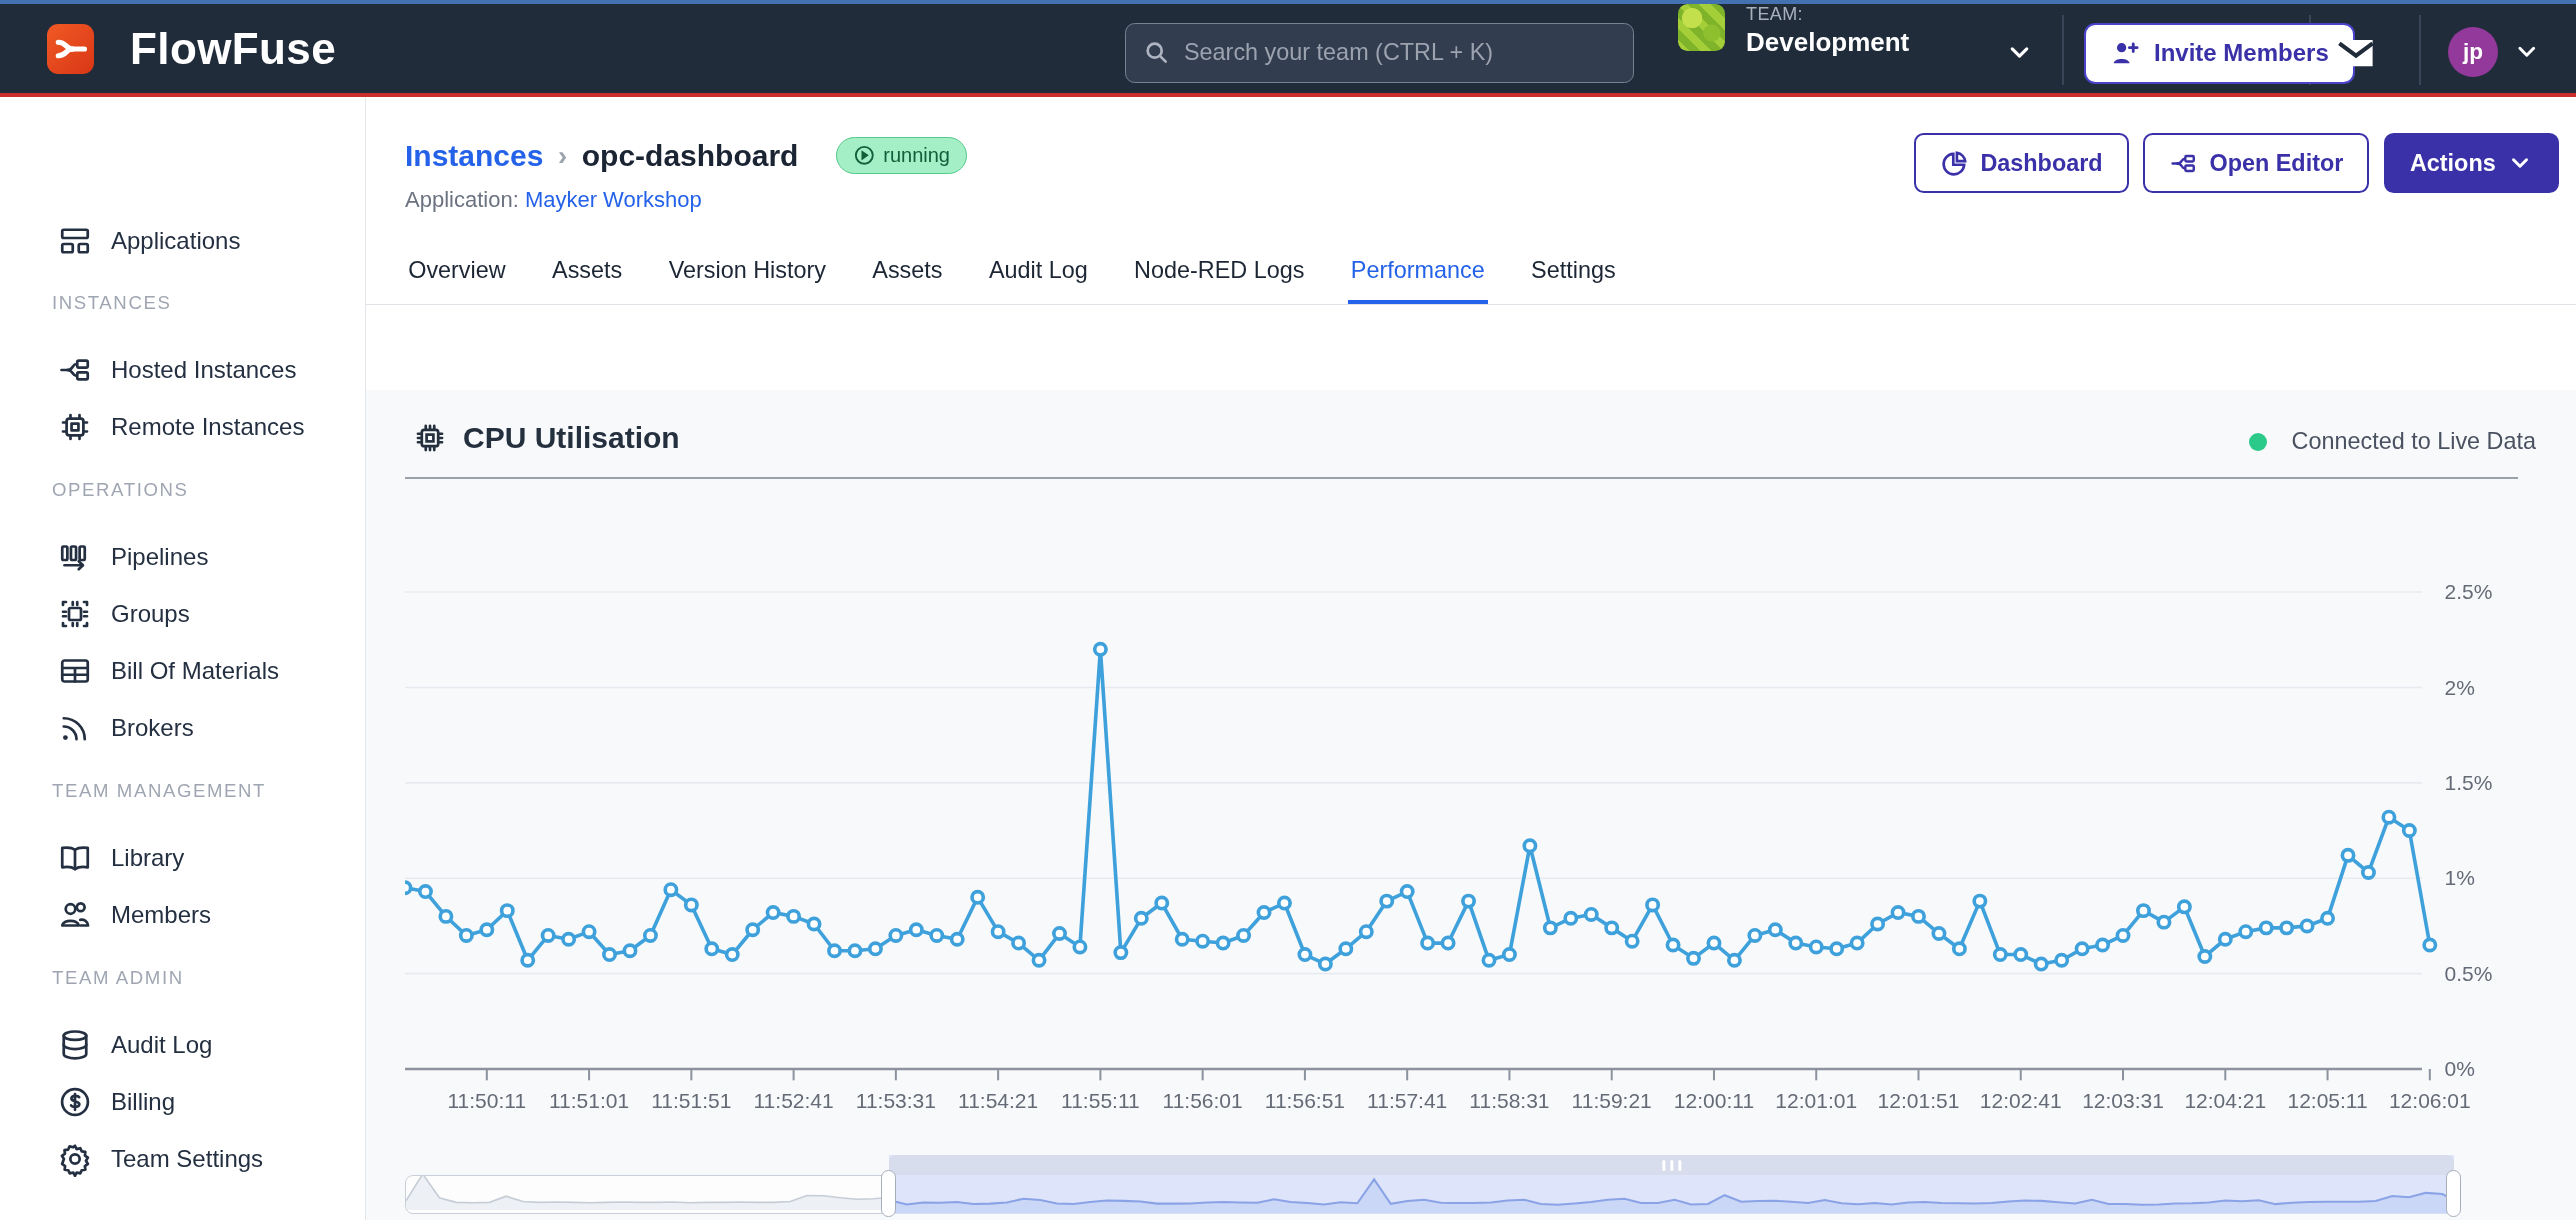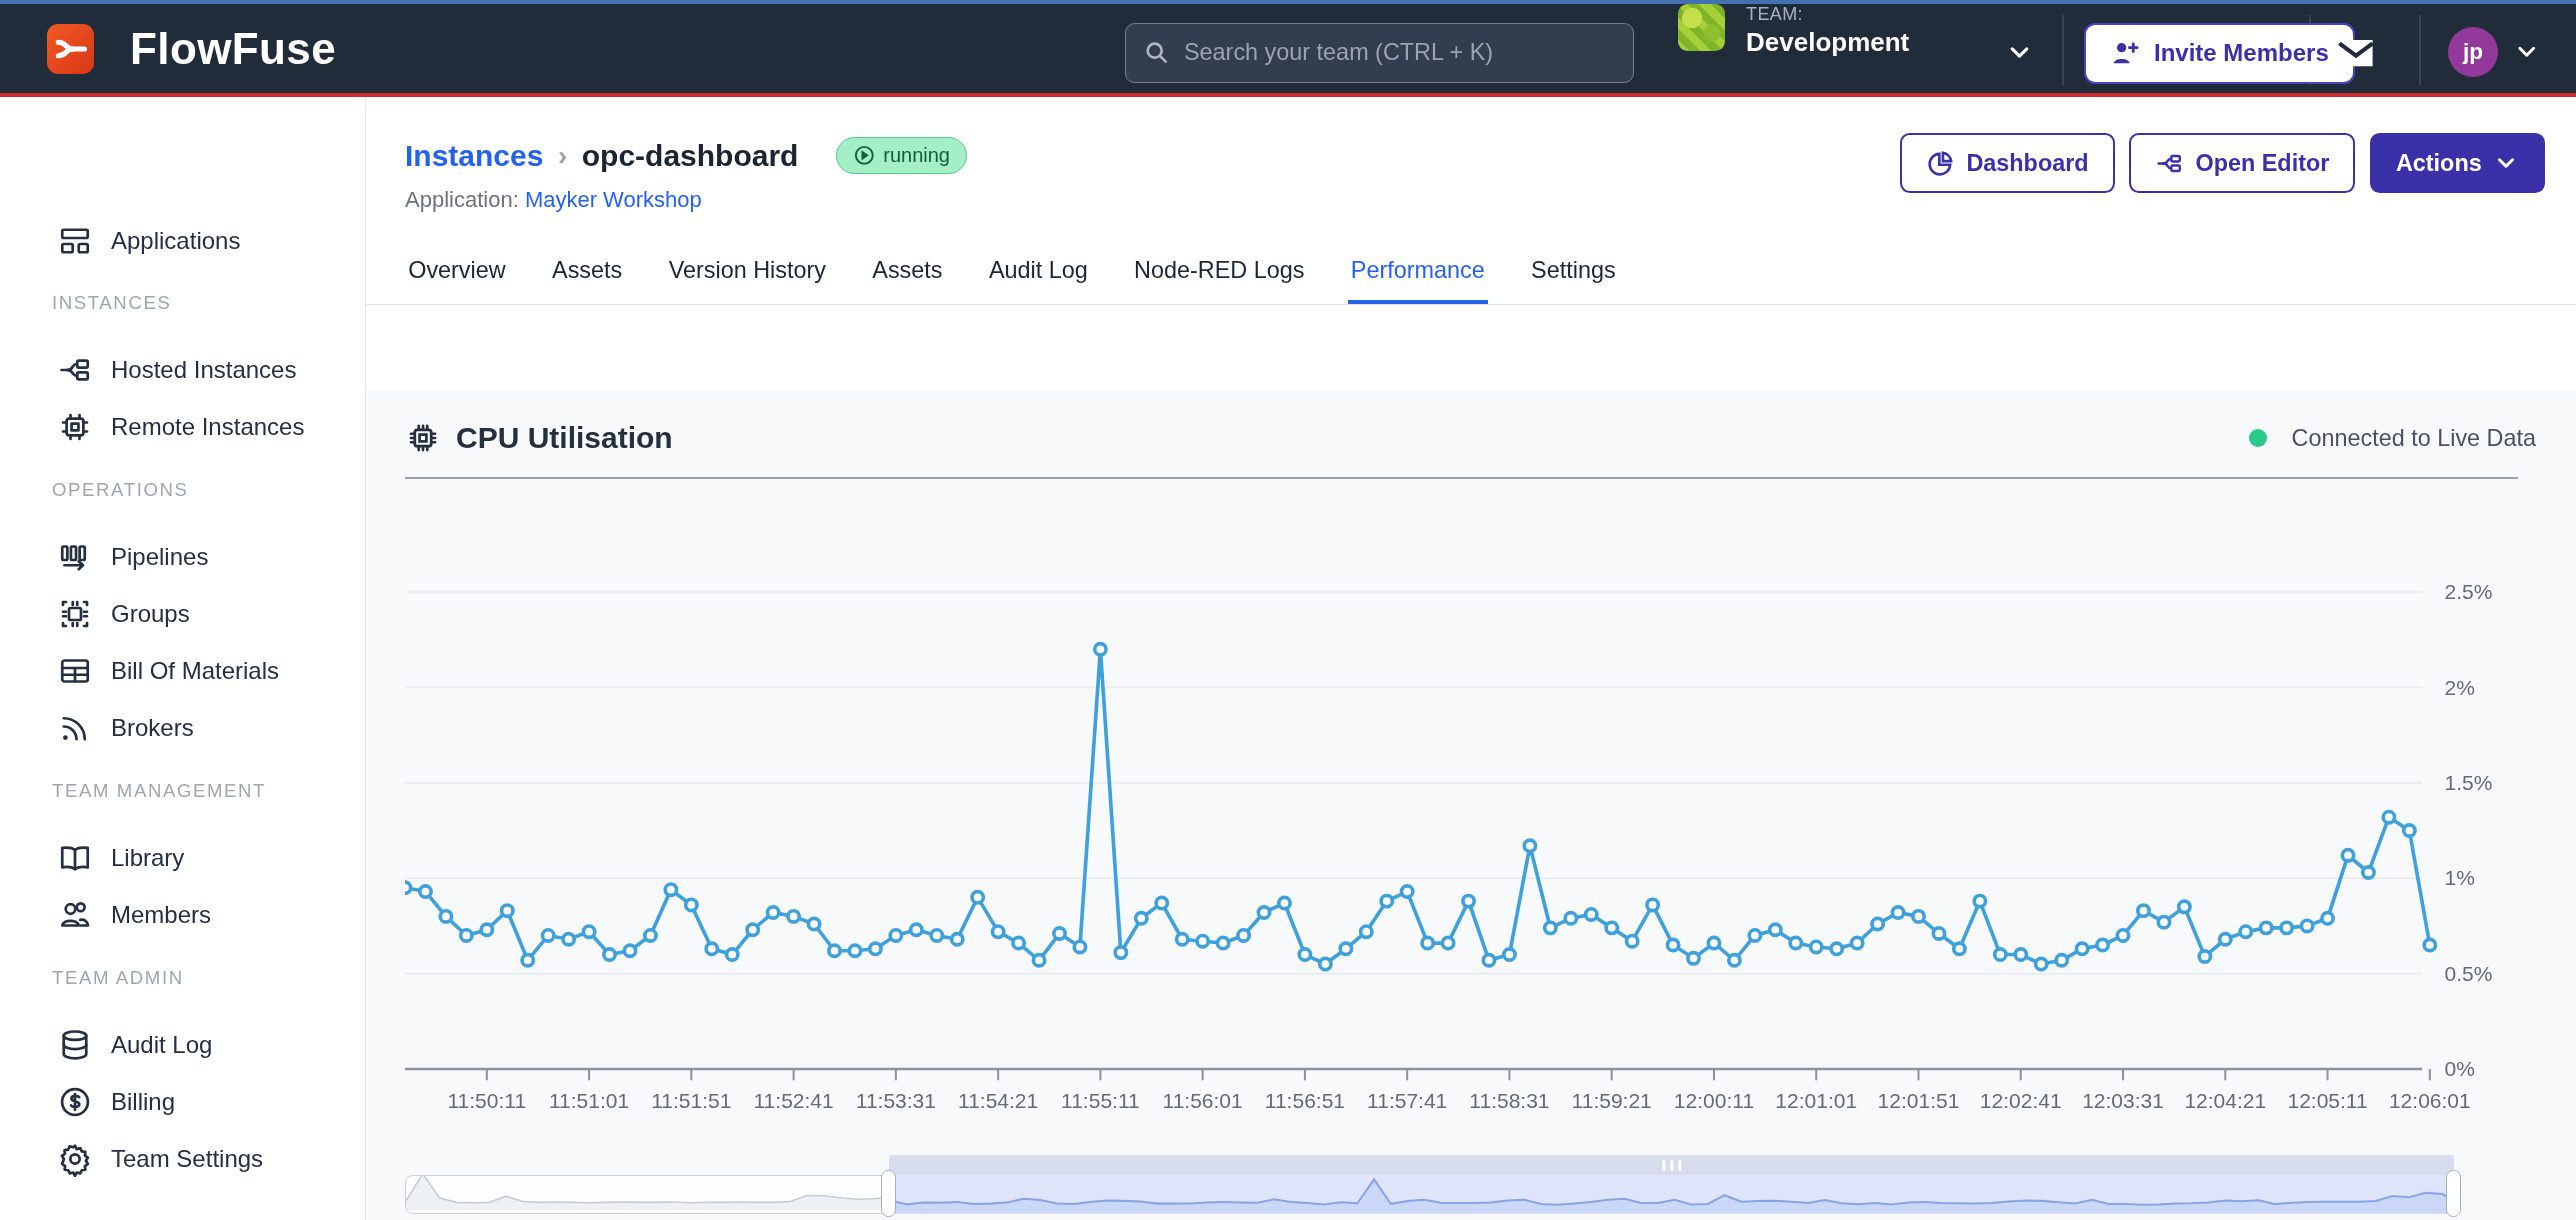--- a/index.html
+++ b/index.html
@@ -49,31 +49,31 @@
   
   .crumbrow{display:flex;align-items:center;gap:14.6px;padding:40px 0 0 39px}
   .crumb-root{color:#2462E9;font-size:30px;font-weight:700;cursor:pointer}
   .crumb-sep{color:#9CA3AF;font-size:27.5px;font-weight:600}
   .crumb-current{color:#1B2433;font-size:30px;font-weight:700}
   .badge-running{margin-left:22.6px;height:37px;border-radius:18.6px;background:#A4EFC6;
     border:1.6px solid #54C98C;display:flex;align-items:center;gap:8px;padding:16px 16px;
     color:#11603B;font-size:20px;font-weight:500}
   .approw{padding:13px 0 0 39px;font-size:22px;color:#6B7280}
   .approw a{color:#2462E9;text-decoration:none;cursor:pointer}
-  .hdr-buttons{position:absolute;top:36px;right:31px;display:flex;gap:14.6px}
+  .hdr-buttons{position:absolute;top:36px;right:17px;display:flex;gap:14.6px}
   .btn{height:60px;border-radius:9.7px;display:flex;align-items:center;gap:11.3px;padding:0 24px;
     font-size:23.4px;font-weight:700;cursor:pointer;border:2.4px solid #3A31A8;background:#fff;color:#3A31A8}
   .btn.primary{background:#3A31A8;color:#fff;border-color:#3A31A8}
   .tabs{display:flex;gap:40px;padding:36px 16px 0 39px;border-bottom:1.6px solid #DFE3E8}
   .tab{font-size:23.4px;color:#1C2634;padding:8px 3.2px 16px;cursor:pointer;border-bottom:4.9px solid transparent}
   .tab.active{color:#2462E9;border-bottom-color:#2563EB;font-weight:500}
 
   
   .perf{position:absolute;left:0;right:0;bottom:0;top:293px;background:#F8F9FB}
-  .panel-head{position:absolute;left:40px;right:40px;top:31px;display:flex;align-items:center;
+  .panel-head{position:absolute;left:47px;right:40px;top:31px;display:flex;align-items:flex-end;
     justify-content:space-between}
   .panel-title{display:flex;align-items:center;gap:16px;font-size:30px;font-weight:600;color:#25303F}
   .live{display:flex;align-items:center;gap:25px;font-size:23.4px;color:#4A5160}
   .live-dot{width:18px;height:18px;border-radius:50%;background:#2BC98A}
   .panel-hr{position:absolute;left:39px;width:2113px;top:87px;height:1.6px;background:#9AA1AB}
   .chart-wrap{position:absolute;left:39px;top:164px;width:2135px;height:566px}
   .minimap{position:absolute;left:39px;top:761px;width:2055px;height:65px}
   .mm-base{position:absolute;left:0;top:24px;width:2055px;height:39px;background:#FDFDFE;
     border:1.6px solid #C9CFD8;border-radius:8px;overflow:hidden}
   .mm-sel{position:absolute;left:484px;top:4px;width:1565px;height:59px;background:#DEE5FA;

